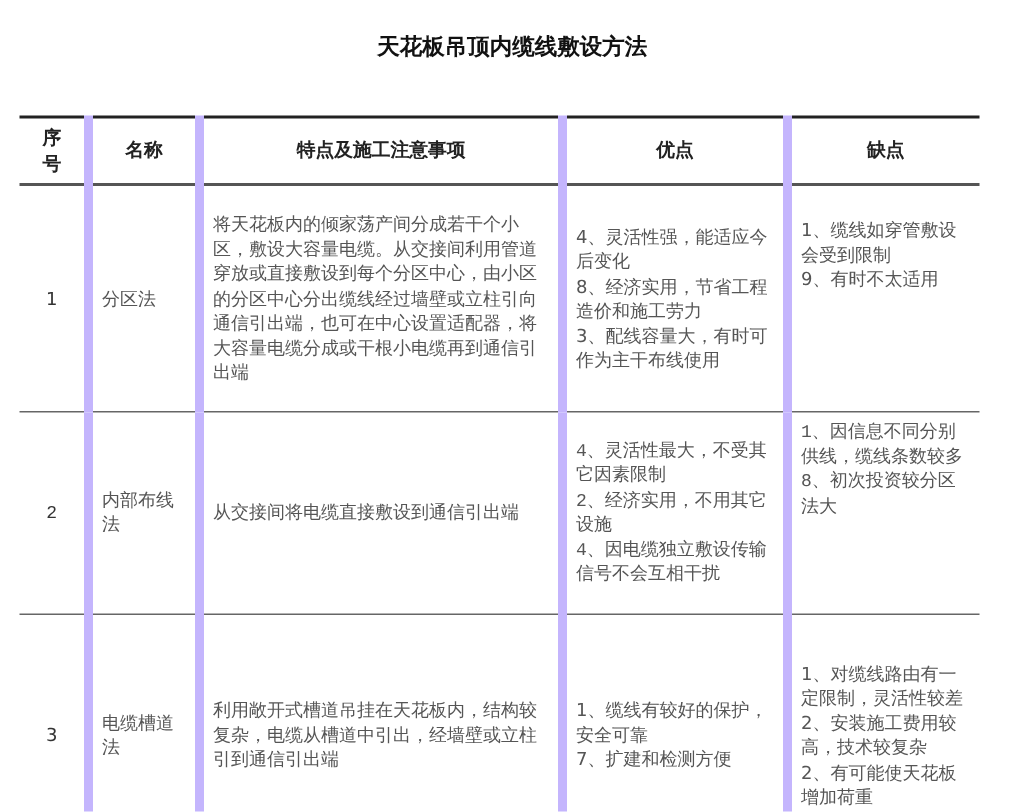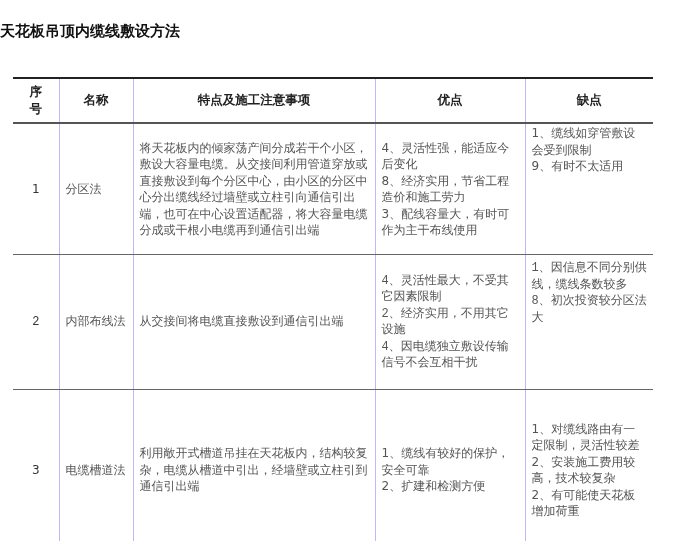--- a/index.html
+++ b/index.html
@@ -1,21 +1,21 @@
 <!DOCTYPE html>
 <html><head>
   <meta charset="utf-8">
   <style>
     html, body { margin: 0; padding: 0; background: #ffffff; }
     body { width: 683px; height: 541px; overflow: hidden; position: relative;
       font-family: "DejaVu Sans", "Liberation Sans", sans-serif; color: #333333; }
-    .title { position: absolute; top: 22px; left: 0; width: 683px; 
+    .title { position: absolute; top: 22px; left: 0; width: 683px; text-align: center;
       font-size: 15px; font-weight: bold; color: #111111; letter-spacing: 0px; }
     table { position: absolute; left: 13px; top: 77px; width: 640px; border-collapse: collapse; table-layout: fixed; }
-    th, td { border-left: 1px solid #c4b5fd; border-bottom: 1px solid #666; font-size: 12px; line-height: 16.5px; vertical-align: middle; padding: 0 6px; }
+    th, td { border-left: 6px solid #c4b5fd; border-bottom: 1px solid #666; font-size: 12px; line-height: 16.5px; vertical-align: middle; padding: 0 6px; }
     th:first-child, td:first-child { border-left: none; }
     thead tr { border-top: 2px solid #222; }
     thead th { height: 43px; font-weight: bold; color: #222; text-align: center; border-bottom: 2px solid #555; font-size: 12.5px; }
     td.c { text-align: center; }
     td.l { text-align: left; color: #555; }
     tr.r1 td { height: 129px; }
     tr.r2 td { height: 129px; font-family: Liberation Mono, monospace; }
     tr.r3 td { height: 160px; border-bottom: none; }
     .multiline span { display: block; }
   </style>
@@ -47,21 +47,21 @@
   <tbody>
     <tr class="r1">
       <td class="c">1</td>
       <td class="l">分区法</td>
       <td class="l">将天花板内的倾家荡产间分成若干个小区，敷设大容量电缆。从交接间利用管道穿放或直接敷设到每个分区中心，由小区的分区中心分出缆线经过墙壁或立柱引向通信引出端，也可在中心设置适配器，将大容量电缆分成或干根小电缆再到通信引出端</td>
       <td class="l multiline">
         <span>4、灵活性强，能适应今后变化</span>
           <span>8、经济实用，节省工程造价和施工劳力</span>
           <span>3、配线容量大，有时可作为主干布线使用</span>
       </td>
-      <td class="l multiline" style="vertical-align:top;padding-top:1px">
+      <td class="l multiline" style="vertical-align:top;padding-top:21px">
         <span>1、缆线如穿管敷设会受到限制</span>
           <span>9、有时不太适用</span>
       </td>
     </tr>
     <tr class="r2">
       <td class="c">2</td>
       <td class="l">内部布线法</td>
       <td class="l">从交接间将电缆直接敷设到通信引出端</td>
       <td class="l multiline">
         <span>4、灵活性最大，不受其它因素限制</span>
@@ -72,21 +72,21 @@
         <span>1、因信息不同分别供线，缆线条数较多</span>
           <span>8、初次投资较分区法大</span>
       </td>
     </tr>
     <tr class="r3">
       <td class="c">3</td>
       <td class="l">电缆槽道法</td>
       <td class="l">利用敞开式槽道吊挂在天花板内，结构较复杂，电缆从槽道中引出，经墙壁或立柱引到通信引出端</td>
       <td class="l multiline">
         <span>1、缆线有较好的保护，安全可靠</span>
-          <span>2、扩建和检测方便</span>
+          <span>7、扩建和检测方便</span>
       </td>
       <td class="l multiline">
         <span>1、对缆线路由有一定限制，灵活性较差</span>
           <span>2、安装施工费用较高，技术较复杂</span>
           <span>2、有可能使天花板增加荷重</span>
       </td>
     </tr>
   </tbody>
 </table>
 

